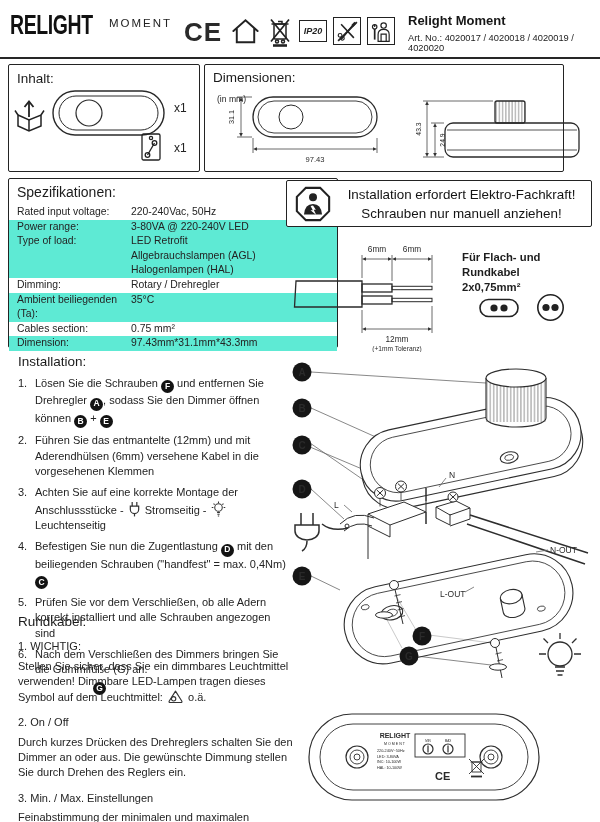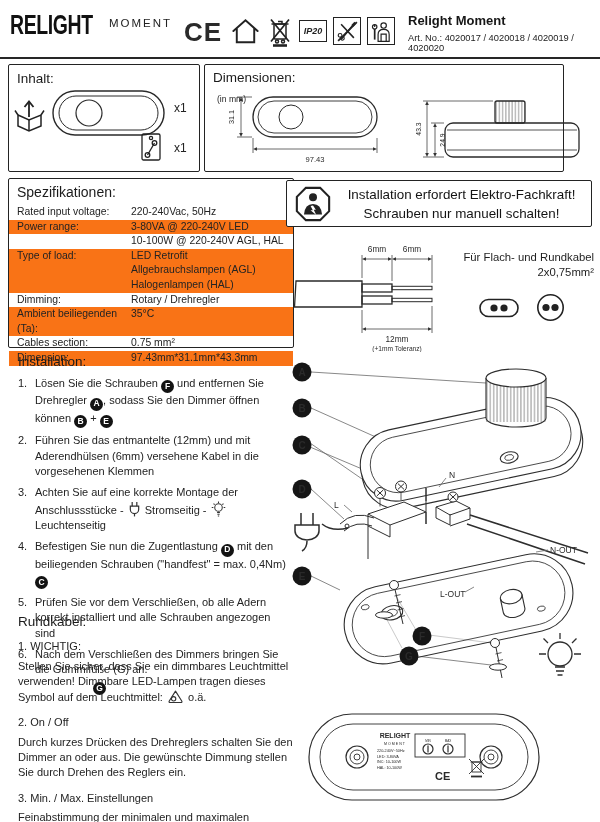--- a/index.html
+++ b/index.html
@@ -16,35 +16,35 @@
   .moment{font-size:11.5px;letter-spacing:2px;color:#222;margin-left:-16px;vertical-align:7px;}
   .hicons{display:flex;align-items:center;gap:6px;}
   .badge-sq{border:1.7px solid #222;border-radius:0;display:flex;align-items:center;justify-content:center;box-sizing:border-box;font-style:italic;}
   .ip20{width:28px;height:22px;font-size:9px;font-weight:700;color:#222;}
   .prod1{font-size:13px;font-weight:600;color:#161616;line-height:16px;}
   .artno{font-size:9.3px;color:#222;margin-top:4px;}
   .hrule{position:absolute;left:0;top:57px;width:600px;height:2px;background:#262626;}
   
   .spec-row{display:flex;font-size:10.4px;line-height:14.6px;padding:0 8px;color:#232323;}
   .spec-row .lab{width:114px;flex:none;}
-  .spec-row.shaded{background:#f97316;}
+  .spec-row.shaded{background:#5eead4;}
   
   .warn-text{font-size:13.4px;line-height:19px;text-align:center;color:#141414;}
   
   .steps{font-size:11px;line-height:15.5px;color:#232323;}
   .step{display:flex;margin-bottom:5.5px;}
   .step .num{width:17px;flex:none;}
   .step .txt{flex:1;}
   .badge{display:inline-flex;width:13px;height:13px;border-radius:50%;background:#131313;color:#fff;
          font-size:8.5px;font-weight:700;align-items:center;justify-content:center;vertical-align:-2px;}
   .pic{display:inline-block;vertical-align:-3px;margin:0 1px;}
   .bed{font-size:11px;line-height:15.3px;color:#232323;width:278px;}
   .bed h4{font-size:11px;font-weight:400;margin:10px 0 4px 0;}
   .bed .body{margin:0;}
-  .note{font-size:11.3px;text-align:right;color:#1e1e1e;line-height:15px;}
+  .note{font-size:11.3px;text-align:left;color:#1e1e1e;line-height:15px;font-weight:bold;}
 </style>
 </head>
 <body>
 
 <div class="page">
 
   <div class="abs" style="left:10px;top:10px;">
     <span class="brand">RELIGHT</span><span class="moment">MOMENT</span>
   </div>
 
@@ -166,34 +166,33 @@
           <path d="M22 12l-1.8 4h3.6z"></path>
           <path d="M22 68l-1.8-4h3.6z"></path>
           <path d="M30 34l-1.8 4h3.6z"></path>
           <path d="M30 68l-1.8-4h3.6z"></path>
         </g>
       <text font-size="6.8" text-anchor="middle" transform="rotate(-90 13 40)" x="13" y="43">43.3</text>
       <text font-size="6.8" text-anchor="middle" transform="rotate(-90 36.5 51)" x="36.5" y="54">24.9</text>
     </svg>
   </div>
 
-  <div class="abs box" style="left:8px;top:178px;width:286px;height:170px;">
+  <div class="abs box" style="left:8px;top:178px;width:330px;height:170px;">
     <div class="abs sec-title" style="left:8px;top:5px;font-size:14px;">Spezifikationen:</div>
     <div class="abs" style="left:0;top:26px;width:100%;">
       <div class="spec-row">
           <span class="lab">Rated input voltage:</span>
           <span>220-240Vac, 50Hz</span>
         </div>
       <div class="spec-row shaded">
           <span class="lab">Power range:</span>
           <span>3-80VA @ 220-240V LED</span>
         </div>
       <div class="spec-row">
           <span class="lab"></span>
-          <span>10-100W @ 220-240V AGL, HAL</span>
         </div>
       <div class="spec-row shaded">
           <span class="lab">Type of load:</span>
           <span>LED Retrofit</span>
         </div>
       <div class="spec-row shaded">
           <span class="lab"></span>
           <span>Allgebrauchslampen (AGL)</span>
         </div>
       <div class="spec-row shaded">
@@ -221,21 +220,21 @@
 
   <div class="abs box" style="left:286px;top:180px;width:306px;height:47px;display:flex;align-items:center;">
     <svg style="margin-left:7px;flex:none;" width="38" height="38" viewBox="0 0 40 40">
       <path d="M12.5 3h15l9.5 9.5v15L27.5 37h-15L3 27.5v-15Z" fill="none" stroke="#222" stroke-width="2.2"></path>
       <circle cx="20" cy="13" r="4.2" fill="#222"></circle>
       <path d="M10.5 31q1-11 9.5-11t9.5 11z" fill="#222"></path>
       <path d="M20 21.5 23 26h-2.2l2.6 5.5-6-5h2.4L17.5 22z" fill="#fff"></path>
     </svg>
     <div class="warn-text" style="flex:1;">
       <div>Installation erfordert Elektro-Fachkraft!</div>
-      <div>Schrauben nur manuell schalten!</div>
+      <div>Schrauben nur manuell anziehen!</div>
     </div>
   </div>
 
   <svg class="abs" style="left:288px;top:240px;" width="186" height="112" viewBox="0 0 186 112">
     <g fill="none" stroke="#2a2a2a" stroke-width="1.3">
       <path d="M8 41 H74 V67 H6.5 Z"></path>
       <rect x="74" y="44" width="30" height="8"></rect>
       <rect x="104" y="46.3" width="40" height="3.4" stroke-width="1"></rect>
       <rect x="74" y="56" width="30" height="8"></rect>
       <rect x="104" y="58.3" width="40" height="3.4" stroke-width="1"></rect>

